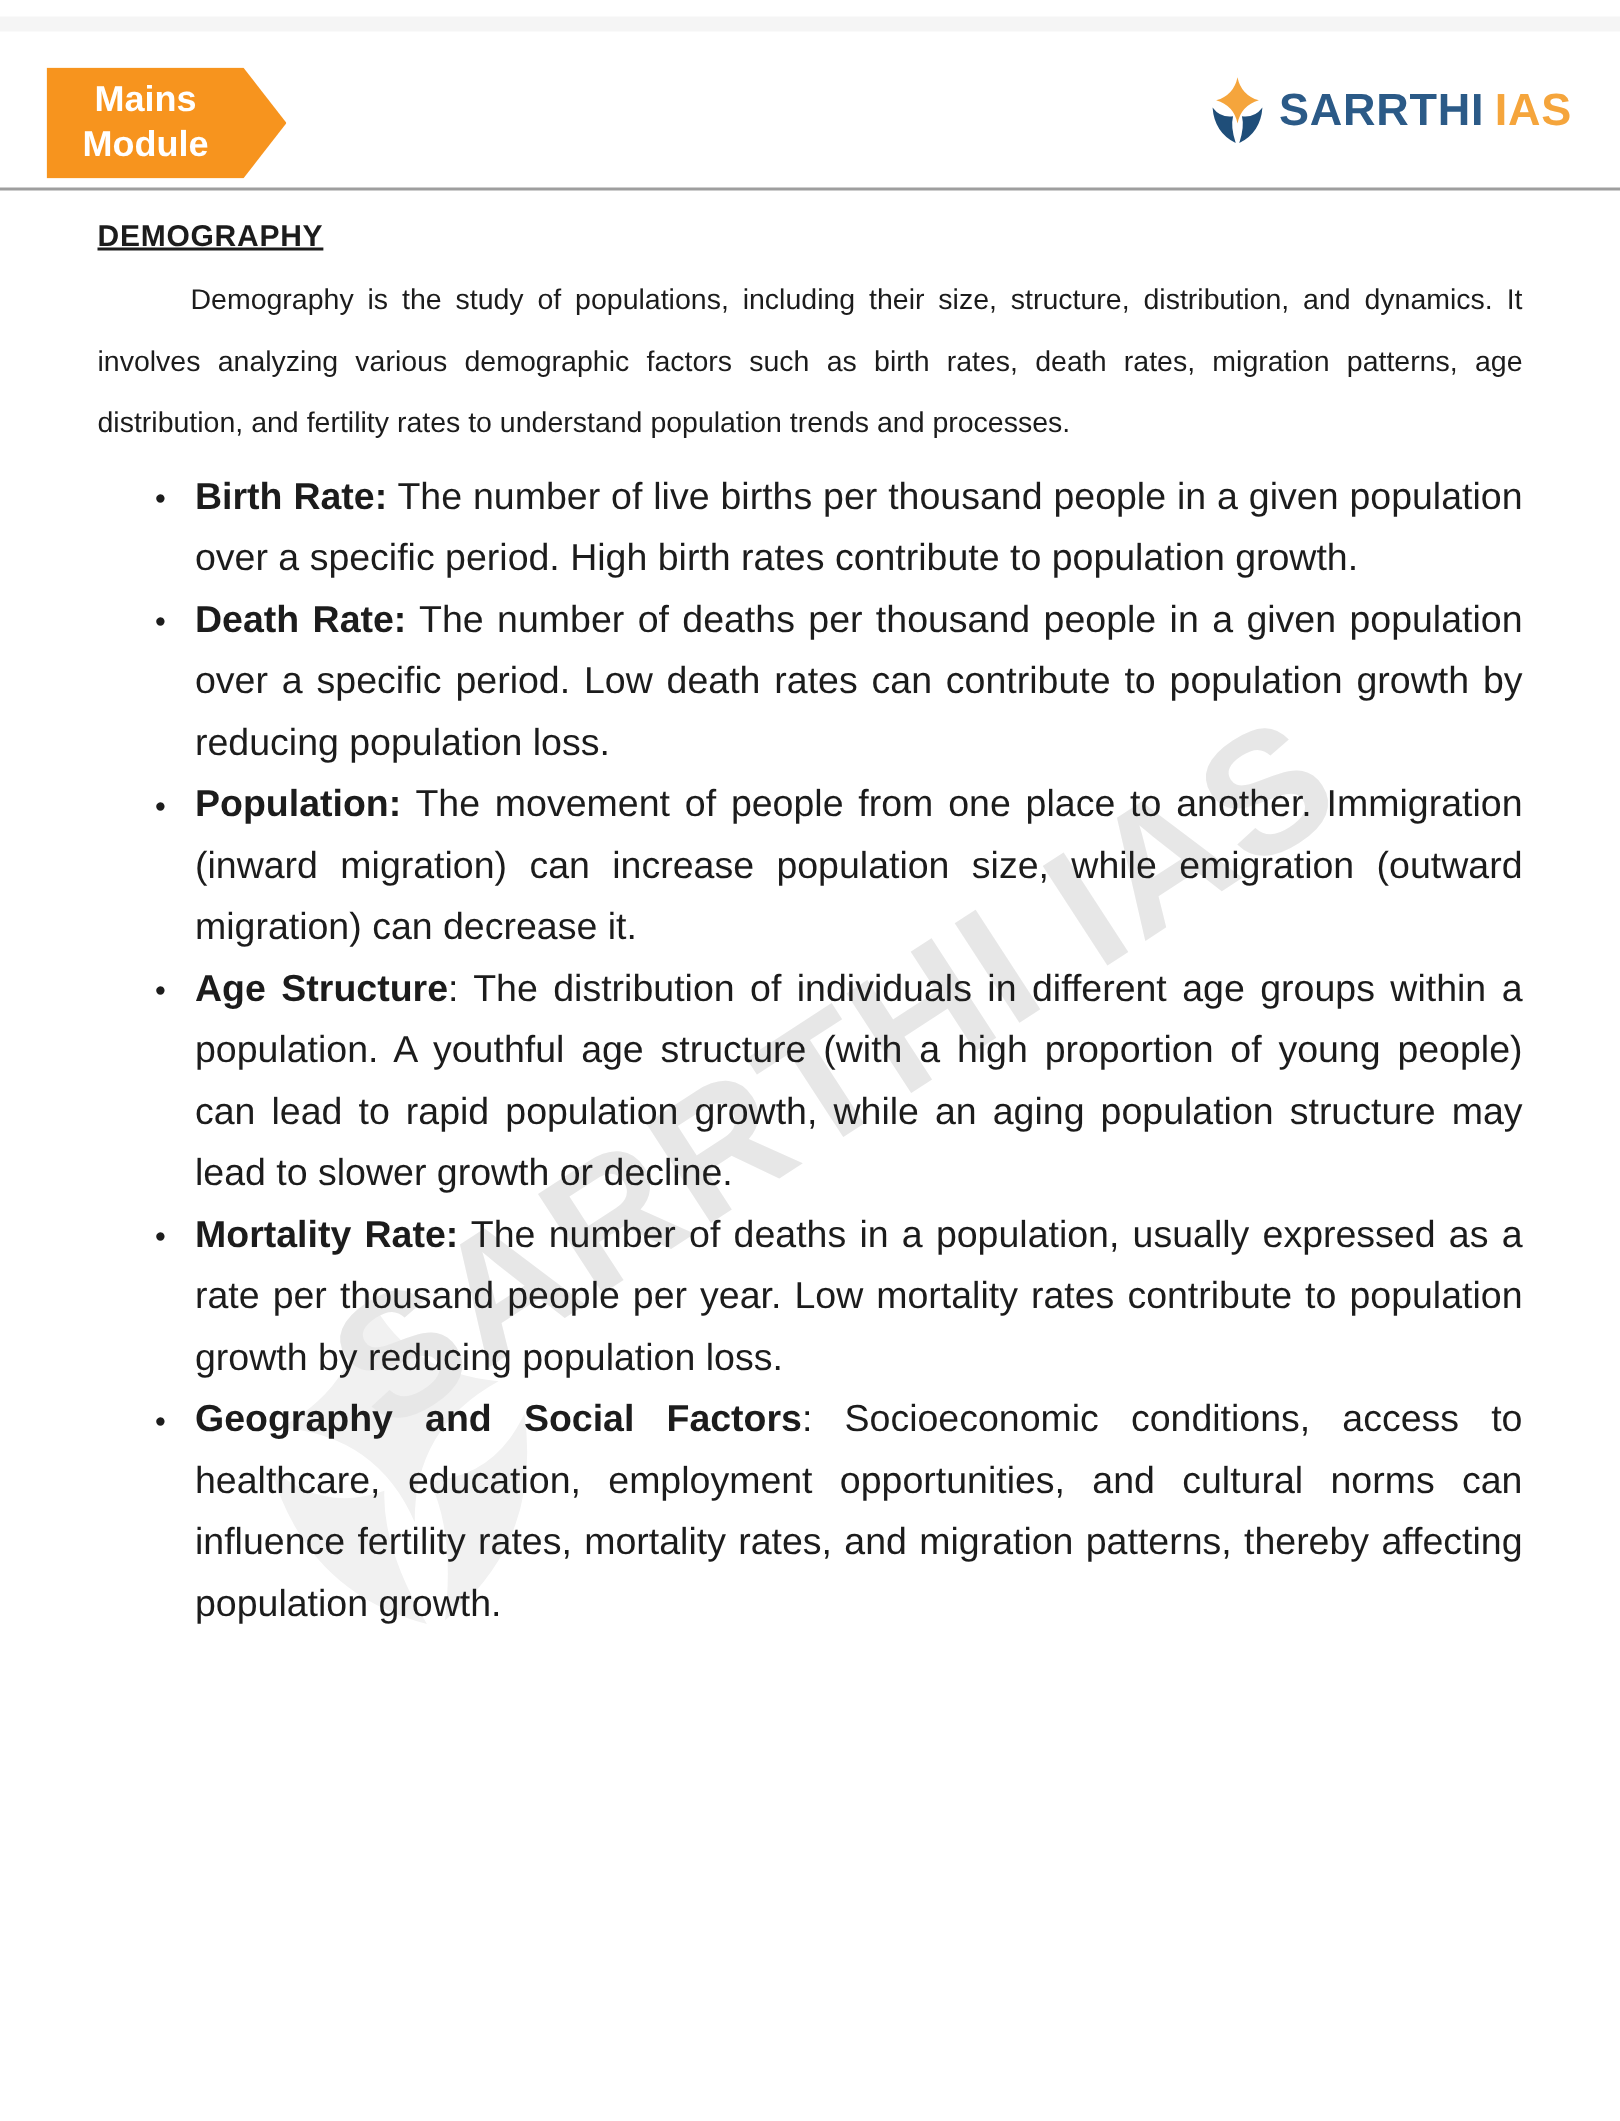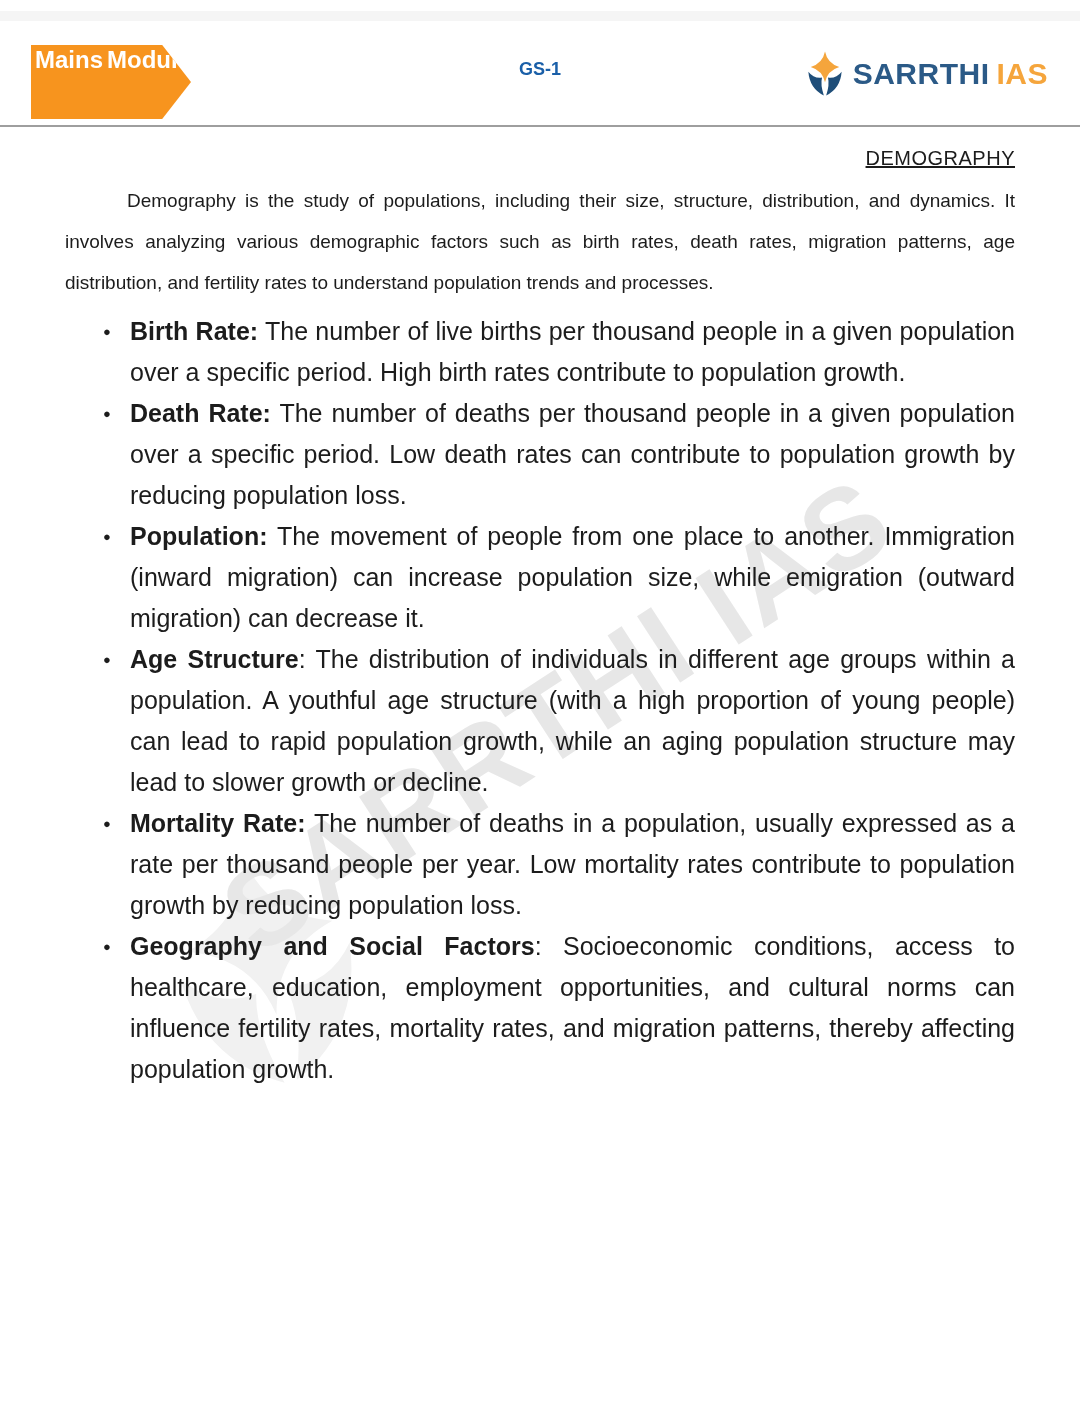--- a/index.html
+++ b/index.html
@@ -14,21 +14,21 @@
   .top-strip {
     position:absolute; top:11px; left:0; width:1080px; height:10px;
     background:#f5f5f5;
   }
   
   .module-badge {
     position:absolute; left:31px; top:45px;
     width:160px; height:74px;
     background:var(--badge-orange, #F7941E);
     clip-path:polygon(0 0, 82% 0, 100% 50%, 82% 100%, 0 100%);
-    display:flex; flex-direction:row; justify-content:center;
+    display:flex; flex-direction:column; justify-content:center;
   }
   .module-badge .line {
     width:132px; text-align:center;
     color:#ffffff; font-weight:bold; font-size:24px; line-height:30px;
   }
   .header-center {
     position:absolute; top:58px; left:0; width:1080px; text-align:center;
   }
   .course {
     color:var(--course-blue, #1A5FA8);
@@ -65,22 +65,22 @@
     width:235px; height:235px;
     transform:rotate(-12deg);
     z-index:0;
   }
   .watermark-logo path { fill:var(--watermark-logo-gray, #F1F1F1); }
   
   .doc {
     position:absolute; top:140px; left:65px; width:950px; z-index:1;
   }
   .doc-title {
-    margin:6px 0 0 0; text-align:right;
-    font-size:20px; line-height:24px; font-weight:normal;
+    margin:6px 0 0 0; text-align:left;
+    font-size:20px; line-height:24px; font-weight:bold;
     text-decoration:underline; letter-spacing:0.5px;
   }
   .intro {
     margin:10px 0 0 0;
     font-size:19px; line-height:41px;
     text-align:justify; text-indent:62px;
   }
   .section-heading {
     margin:50px 0 0 0;
     font-size:20px; line-height:24px;
@@ -112,21 +112,20 @@
   <path d="M60,34 Q58,62 34,74 Q40,56 37,44 Q51,46 60,34 Z"></path>
 </svg>
 <div class="watermark-text">SARRTHI IAS</div>
 
 <div class="module-badge">
   <div class="line">Mains</div>
   <div class="line">Module</div>
 </div>
 
 <div class="header-center">
-  <div class="course">GS-1</div>
 </div>
 
 <div class="brand-logo">
   <svg class="brand-icon" viewBox="0 0 64 76" aria-hidden="true">
     <path class="logo-star" d="M32,0 Q36,20 56,26 Q36,32 32,52 Q28,32 8,26 Q28,20 32,0 Z"></path>
     <path class="logo-cup" d="M4,34 Q6,62 30,74 Q24,56 27,44 Q13,46 4,34 Z"></path>
     <path class="logo-cup" d="M60,34 Q58,62 34,74 Q40,56 37,44 Q51,46 60,34 Z"></path>
   </svg>
   <div class="brand-text">
     <span class="brand-name">SARRTHI</span><span class="brand-suffix">IAS</span>

